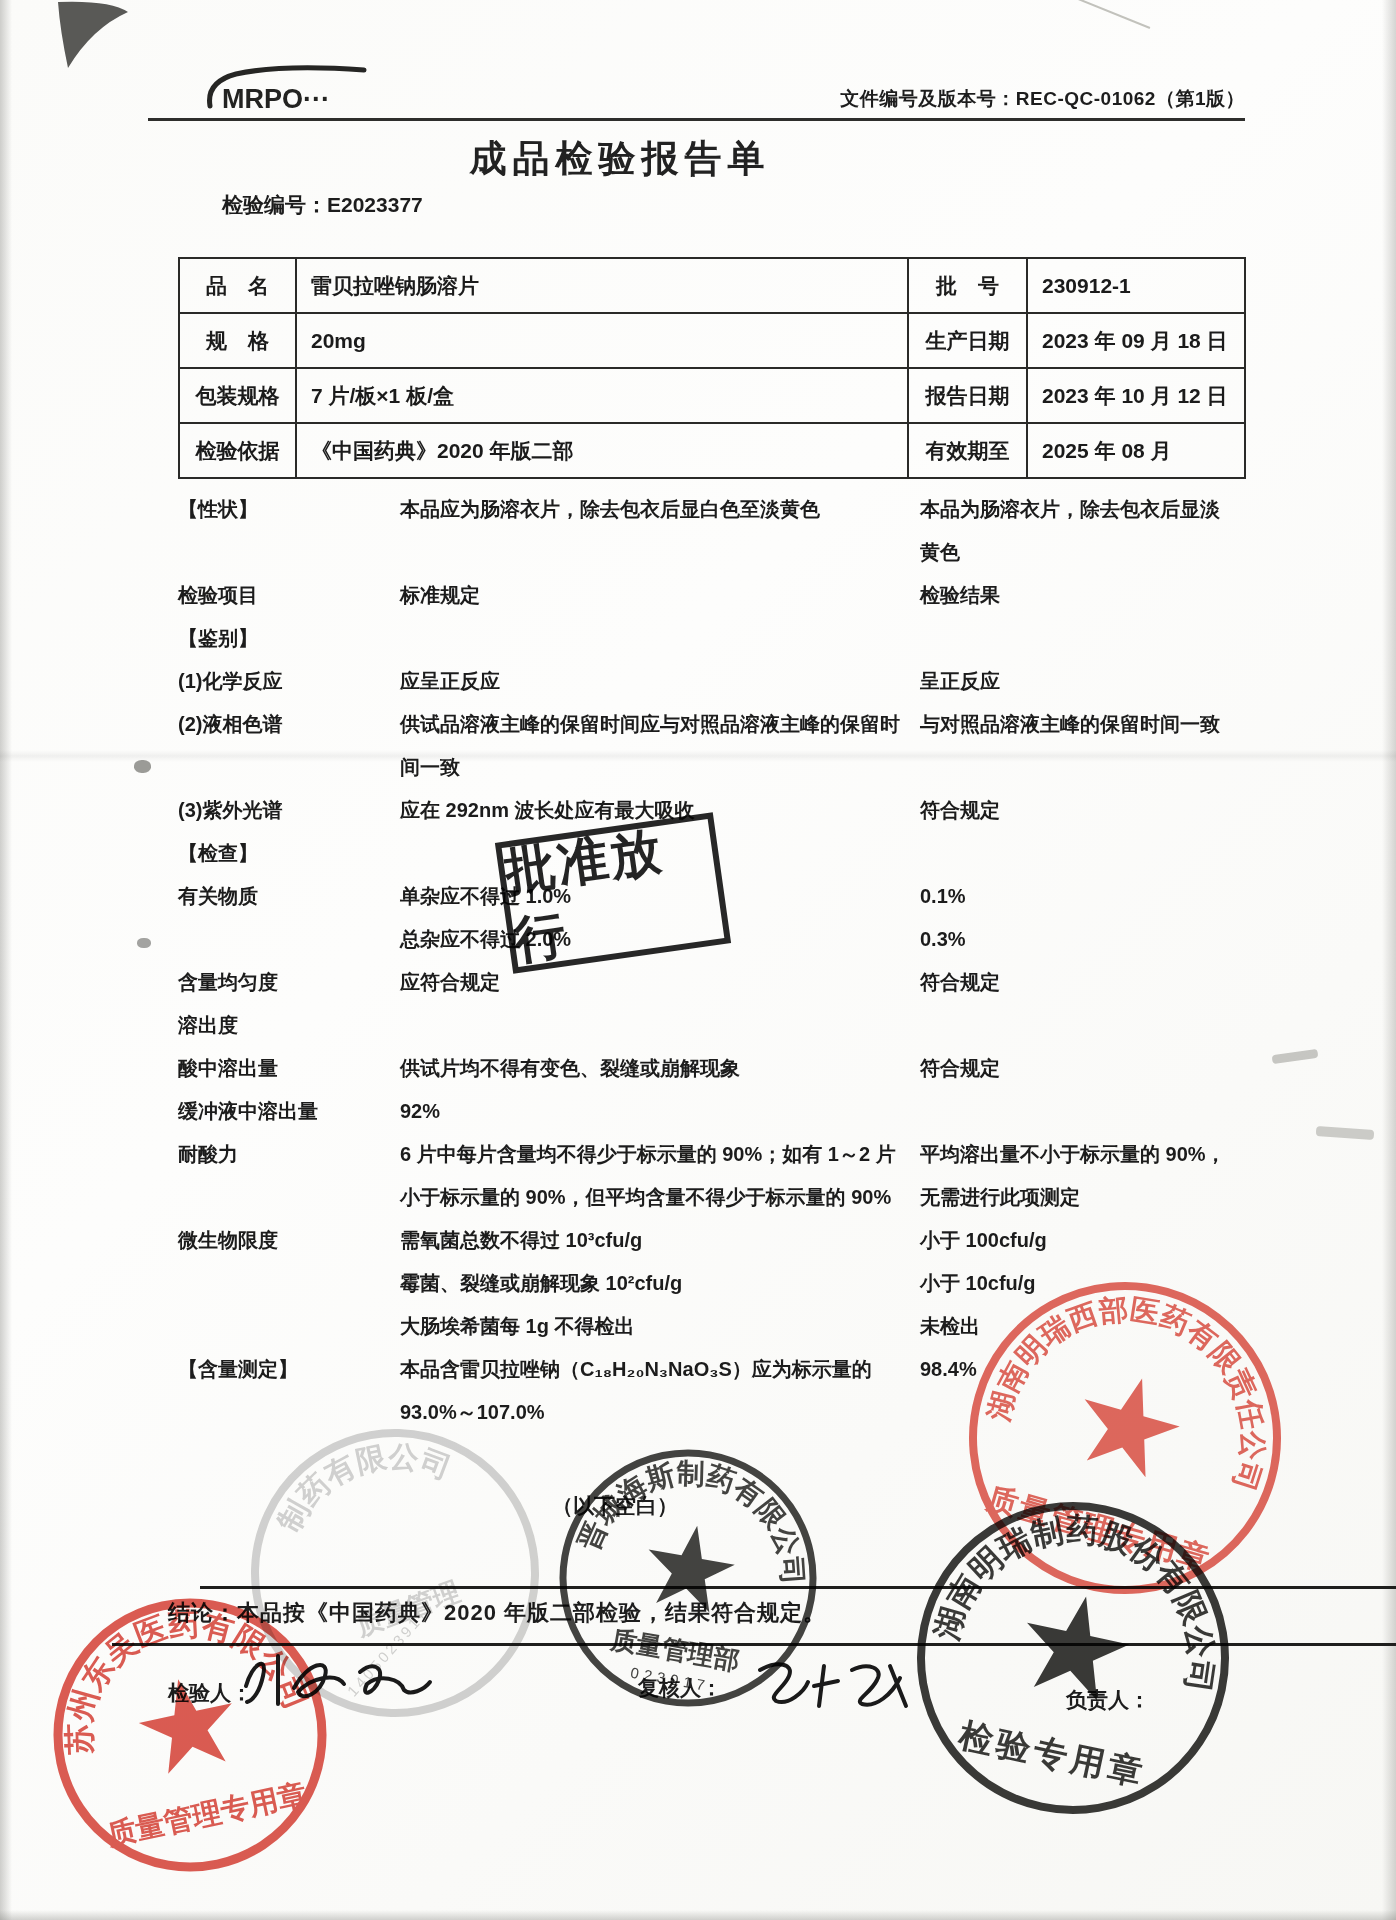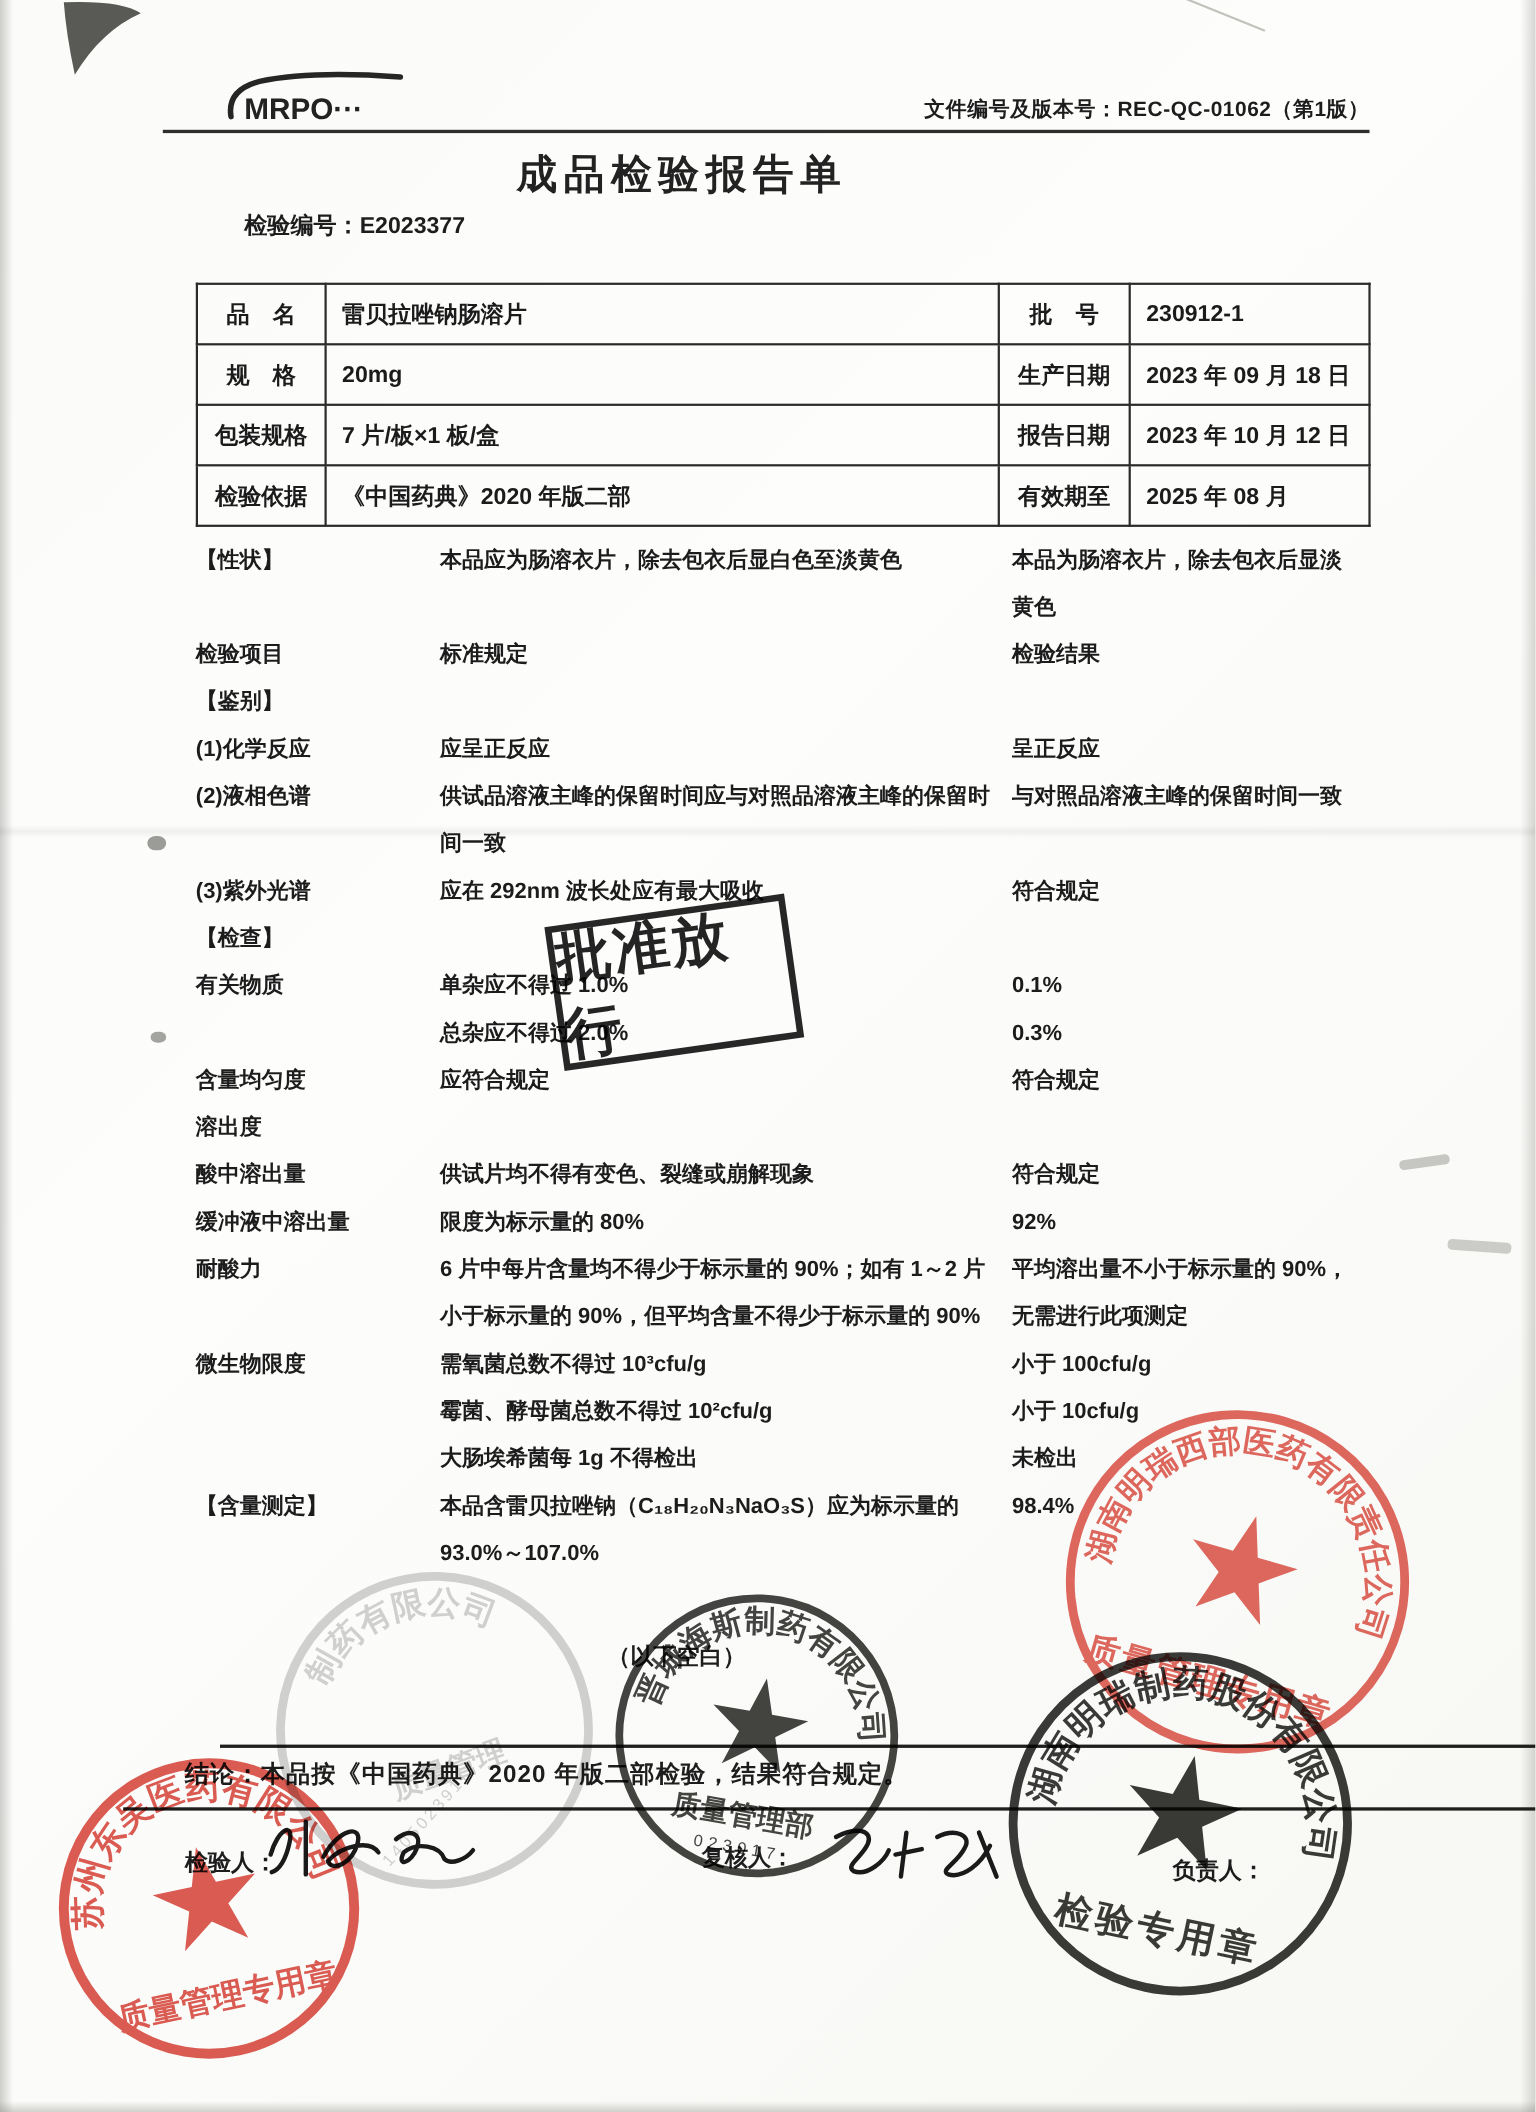--- a/index.html
+++ b/index.html
@@ -165,36 +165,35 @@
         <div class="c2"></div>
         <div class="c3"></div>
       </div>
     <div class="irow">
         <div class="c1">酸中溶出量</div>
         <div class="c2">供试片均不得有变色、裂缝或崩解现象</div>
         <div class="c3">符合规定</div>
       </div>
     <div class="irow">
         <div class="c1">缓冲液中溶出量</div>
-        <div class="c2">限度为标示量的 80%</div>
         <div class="c3">92%</div>
       </div>
     <div class="irow">
         <div class="c1">耐酸力</div>
         <div class="c2">6 片中每片含量均不得少于标示量的 90%；如有 1～2 片小于标示量的 90%，但平均含量不得少于标示量的 90%</div>
         <div class="c3">平均溶出量不小于标示量的 90%，无需进行此项测定</div>
       </div>
     <div class="irow">
         <div class="c1">微生物限度</div>
         <div class="c2">需氧菌总数不得过 10³cfu/g</div>
         <div class="c3">小于 100cfu/g</div>
       </div>
     <div class="irow">
         <div class="c1"></div>
-        <div class="c2">霉菌、酵母菌总数不得过 10²cfu/g</div>
+        <div class="c2">霉菌、裂缝或崩解现象 10²cfu/g</div>
         <div class="c3">小于 10cfu/g</div>
       </div>
     <div class="irow">
         <div class="c1"></div>
         <div class="c2">大肠埃希菌每 1g 不得检出</div>
         <div class="c3">未检出</div>
       </div>
     <div class="irow">
         <div class="c1">【含量测定】</div>
         <div class="c2">本品含雷贝拉唑钠（C₁₈H₂₀N₃NaO₃S）应为标示量的 93.0%～107.0%</div>

